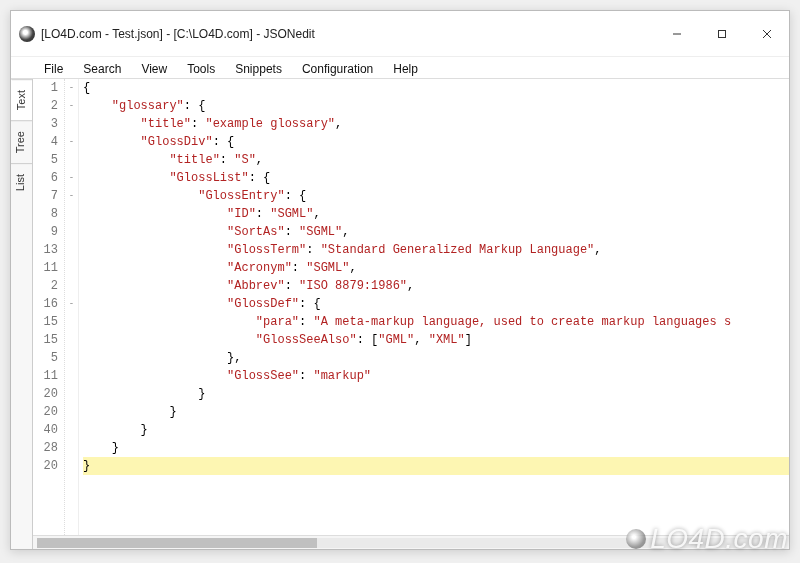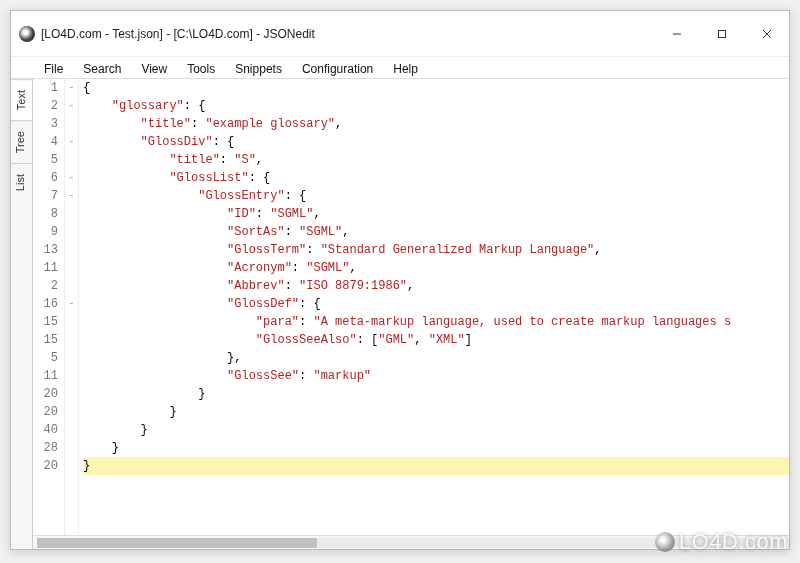--- a/index.html
+++ b/index.html
@@ -158,29 +158,30 @@
   position: absolute;
   left: 0; top: 0;
   height: 10px;
   width: 280px;
   background: #c0c0c0;
 }
 .watermark {
   position: absolute;
   right: 12px;
   bottom: 8px;
-  font-size: 22px;
+  font-size: 28px;
   font-weight: 400;
   color: rgba(255,255,255,0.85);
   text-shadow: 0 0 4px rgba(0,0,0,0.4);
   letter-spacing: 0.5px;
   pointer-events: none;
   display: flex;
   align-items: center;
   gap: 4px;
+  font-style: italic;
 }
 .watermark-icon {
   width: 20px; height: 20px;
   border-radius: 50%;
   background: radial-gradient(circle at 40% 40%, rgba(255,255,255,0.9) 10%, rgba(120,120,120,0.7) 60%, rgba(60,60,60,0.6) 100%);
 }
 </style>
 </head>
 <body>
 

